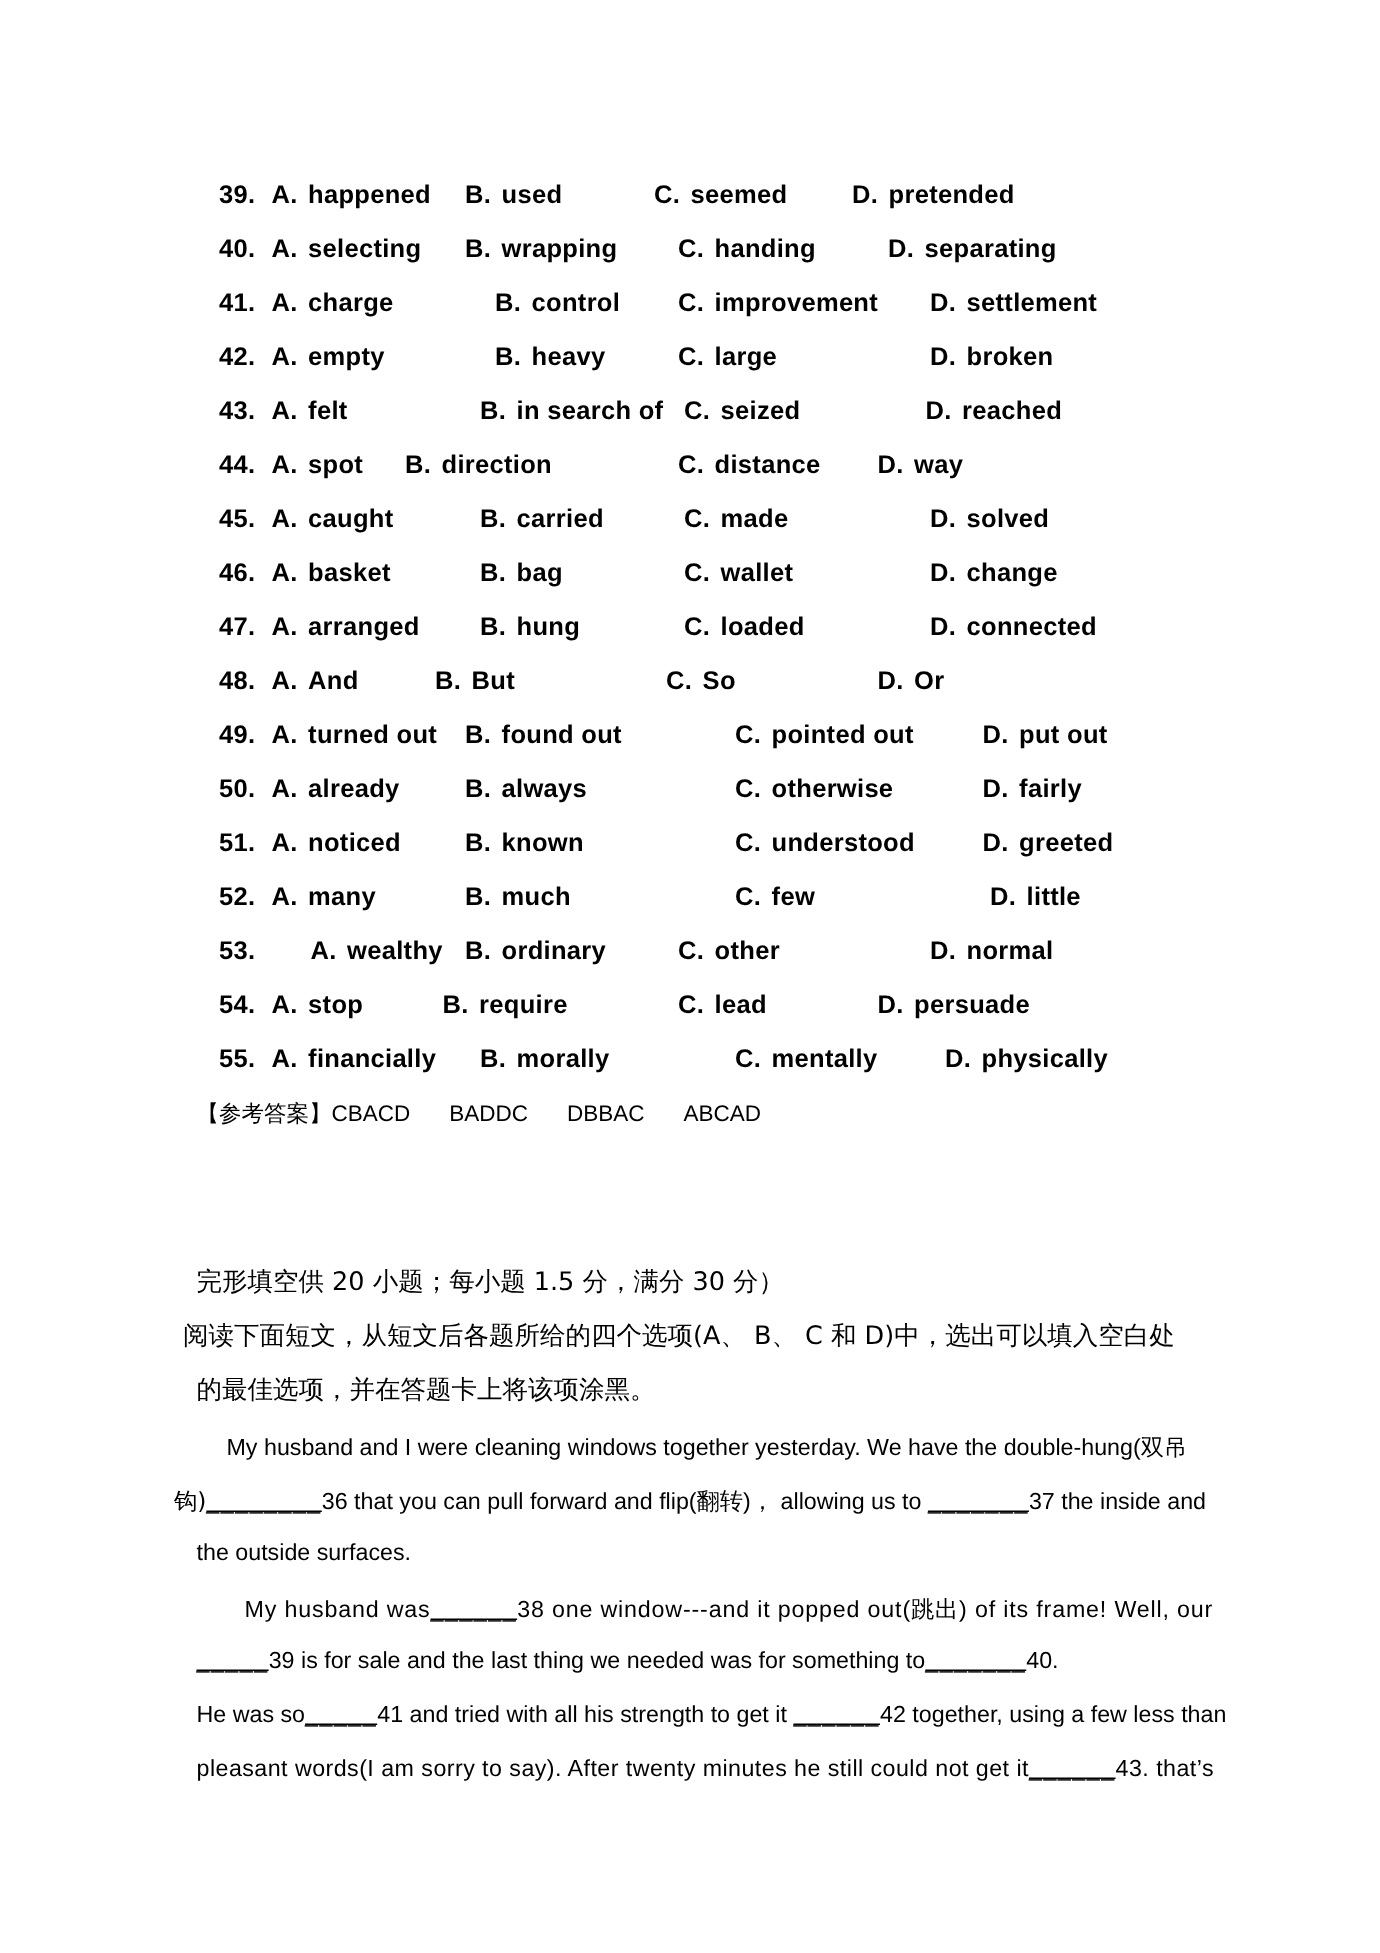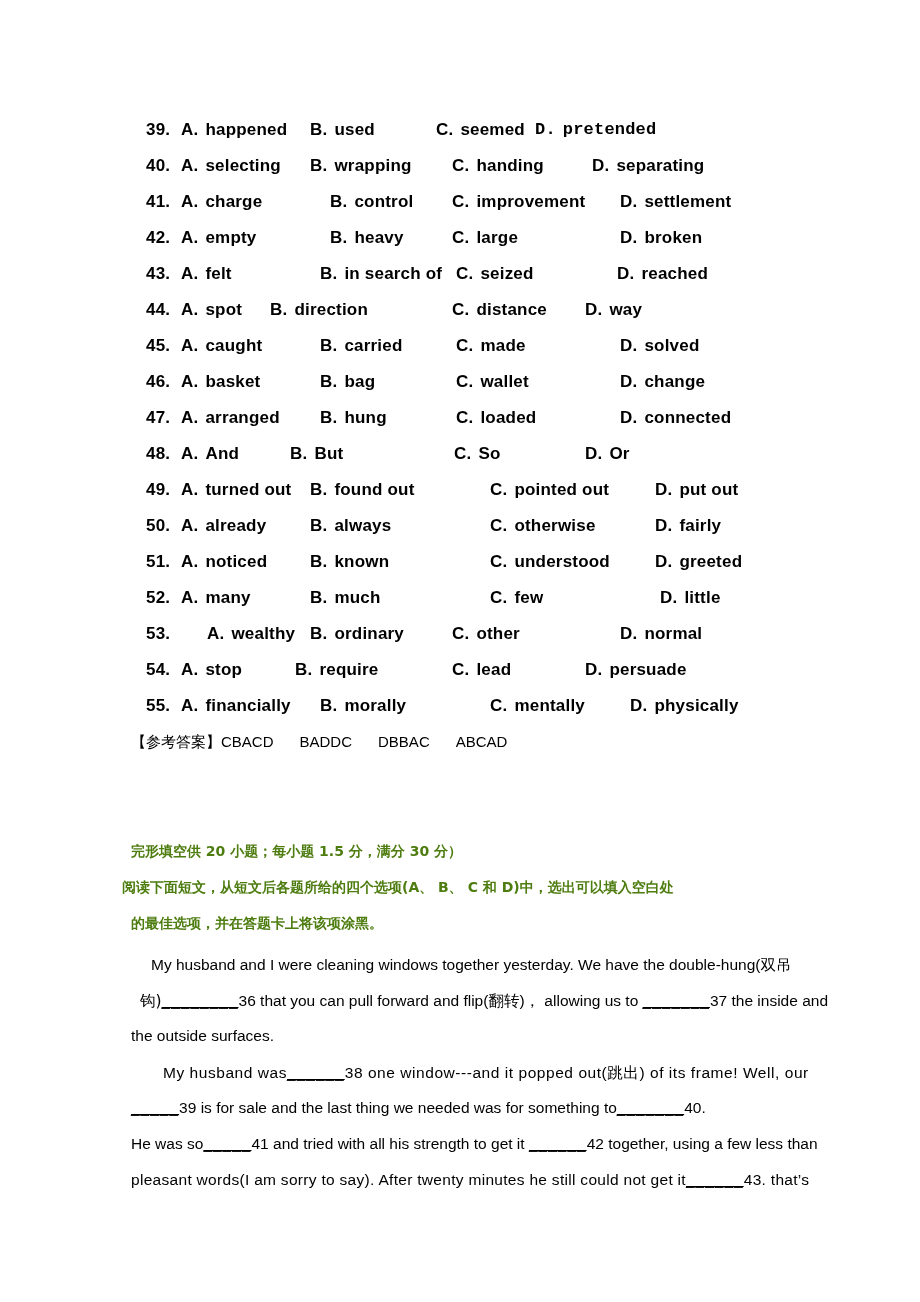--- a/index.html
+++ b/index.html
@@ -63,59 +63,58 @@
     font-size: 15px;
   }
   .answer-key .ak-groups span {
     margin-right: 26px;
   }
 
   
   .cn-line {
     position: absolute;
     font-family: "DejaVu Sans", sans-serif;
-    font-size: 14px;
-    color: #4d7c0f;
-    white-space: nowrap;
-    font-weight: bold;
+    font-size: 17px;
+    color: #000000;
+    white-space: nowrap;
   }
   #cn-head  { left: 131px; top: 843px; }
   #cn-ins-1 { left: 122px; top: 879px; }
   #cn-ins-2 { left: 131px; top: 915px; }
 
   
   .p-line {
     position: absolute;
     font-size: 15.5px;
     white-space: nowrap;
     color: #000;
   }
   .blank-u { text-decoration: underline; letter-spacing: 1px; }
   .cjk { font-family: "DejaVu Sans", sans-serif; }
 
   #pl-1  { left: 151px; top: 955px; }
-  #pl-2  { left: 140px; top: 991px; }
+  #pl-2  { left: 116px; top: 991px; }
   #pl-3  { left: 131px; top: 1027px; }
   #pl-4  { left: 163px; top: 1063px; letter-spacing: 0.55px; }
   #pl-5  { left: 131px; top: 1099px; }
   #pl-6  { left: 131px; top: 1135px; }
   #pl-7  { left: 131px; top: 1171px; letter-spacing: 0.3px; }
 </style>
 </head>
 <body>
 
 <div id="page">
 
   <div class="mc-block">
       <div class="mc-row">
         <span class="mc-num">39.</span>
         <span class="opt" style="left: 181px;"><span class="lt">A.</span><span>happened</span></span>
         <span class="opt" style="left: 310px;"><span class="lt">B.</span><span>used</span></span>
         <span class="opt" style="left: 436px;"><span class="lt">C.</span><span>seemed</span></span>
-        <span class="opt" style="left: 535px; font-family: Liberation Mono, monospace;"><span class="lt">D.</span><span>pretended</span></span>
+        <span class="opt" style="left: 568px;"><span class="lt">D.</span><span>pretended</span></span>
       </div>
       <div class="mc-row">
         <span class="mc-num">40.</span>
         <span class="opt" style="left: 181px;"><span class="lt">A.</span><span>selecting</span></span>
         <span class="opt" style="left: 310px;"><span class="lt">B.</span><span>wrapping</span></span>
         <span class="opt" style="left: 452px;"><span class="lt">C.</span><span>handing</span></span>
         <span class="opt" style="left: 592px;"><span class="lt">D.</span><span>separating</span></span>
       </div>
       <div class="mc-row">
         <span class="mc-num">41.</span>
@@ -163,21 +162,21 @@
         <span class="mc-num">47.</span>
         <span class="opt" style="left: 181px;"><span class="lt">A.</span><span>arranged</span></span>
         <span class="opt" style="left: 320px;"><span class="lt">B.</span><span>hung</span></span>
         <span class="opt" style="left: 456px;"><span class="lt">C.</span><span>loaded</span></span>
         <span class="opt" style="left: 620px;"><span class="lt">D.</span><span>connected</span></span>
       </div>
       <div class="mc-row">
         <span class="mc-num">48.</span>
         <span class="opt" style="left: 181px;"><span class="lt">A.</span><span>And</span></span>
         <span class="opt" style="left: 290px;"><span class="lt">B.</span><span>But</span></span>
-        <span class="opt" style="left: 454px;"><span class="lt">C.</span><span>So</span></span>
+        <span class="opt" style="left: 444px;"><span class="lt">C.</span><span>So</span></span>
         <span class="opt" style="left: 585px;"><span class="lt">D.</span><span>Or</span></span>
       </div>
       <div class="mc-row">
         <span class="mc-num">49.</span>
         <span class="opt" style="left: 181px;"><span class="lt">A.</span><span>turned out</span></span>
         <span class="opt" style="left: 310px;"><span class="lt">B.</span><span>found out</span></span>
         <span class="opt" style="left: 490px;"><span class="lt">C.</span><span>pointed out</span></span>
         <span class="opt" style="left: 655px;"><span class="lt">D.</span><span>put out</span></span>
       </div>
       <div class="mc-row">

